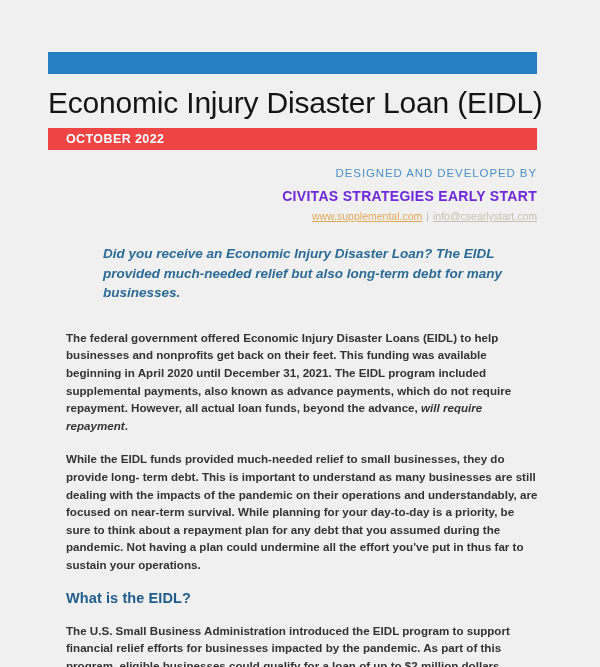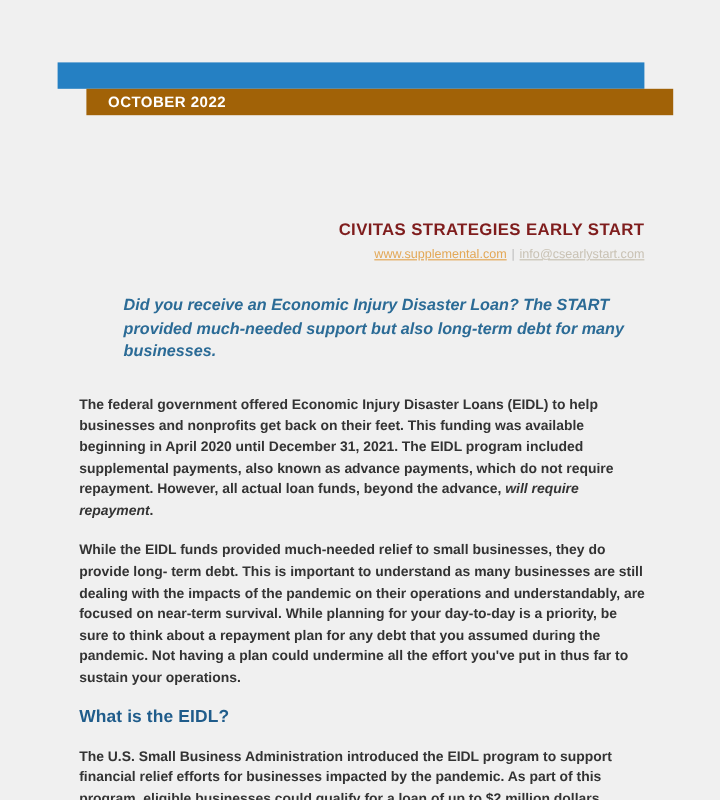--- a/index.html
+++ b/index.html
@@ -43,25 +43,24 @@
     font-weight: 400;
     color: #141414;
     letter-spacing: -0.2px;
     line-height: 1.1;
     margin: 12px 0 9px 0;
     white-space: nowrap;
   }
 
   .date-bar {
     height: 22px;
-    background: #a16207;
+    background: #ef4444;
     width: 100%;
     display: flex;
     align-items: center;
-    margin-left: 24px;
   }
   .date-bar .date-label {
     color: #ffffff;
     font-size: 12.5px;
     font-weight: bold;
     letter-spacing: 0.4px;
     padding-left: 18px;
   }
 
   
@@ -74,23 +73,23 @@
   }
   .credits .designed-by {
     font-size: 11.5px;
     letter-spacing: 0.9px;
     color: #4a90c8;
     font-weight: 400;
   }
   .credits .org-name {
     font-size: 14px;
     letter-spacing: 0.3px;
-    color: #7f1d1d;
+    color: #6d28d9;
     font-weight: bold;
-    margin-top: 16px;
+    margin-top: 5px;
   }
   .credits .contact-line {
     margin-top: 4px;
     font-size: 10.5px;
   }
   .credits .contact-line a.web {
     color: #e3a857;
     text-decoration: underline;
   }
   .credits .contact-line .sep {
@@ -141,36 +140,38 @@
   }
 </style>
 </head>
 <body>
 
 <div class="page">
 
   <div class="masthead">
     <div class="rule-bar"></div>
 
+    <h1 class="doc-title">Economic Injury Disaster Loan (EIDL)</h1>
 
     <div class="date-bar">
       <span class="date-label">OCTOBER 2022</span>
     </div>
   </div>
 
   <div class="credits">
+    <div class="designed-by">DESIGNED AND DEVELOPED BY</div>
     <div class="org-name">CIVITAS STRATEGIES EARLY START</div>
     <div class="contact-line">
       <a class="web" href="#">www.supplemental.com</a><span class="sep">|</span><a class="mail" href="#">info@csearlystart.com</a>
     </div>
   </div>
 
   <div class="content">
 
-    <p class="lede">Did you receive an Economic Injury Disaster Loan? The START provided much-needed support but also long-term debt for many businesses.</p>
+    <p class="lede">Did you receive an Economic Injury Disaster Loan? The EIDL provided much-needed relief but also long-term debt for many businesses.</p>
 
     <p class="body-text"><span>The federal government offered Economic Injury Disaster Loans (EIDL) to help businesses and nonprofits get back on their feet. This funding was available beginning in April 2020 until December 31, 2021. The EIDL program included supplemental payments, also known as advance payments, which do not require repayment. However, all actual loan funds, beyond the advance, </span><em>will require repayment</em><span>.</span></p>
 
     <p class="body-text">While the EIDL funds provided much-needed relief to small businesses, they do provide long- term debt. This is important to understand as many businesses are still dealing with the impacts of the pandemic on their operations and understandably, are focused on near-term survival. While planning for your day-to-day is a priority, be sure to think about a repayment plan for any debt that you assumed during the pandemic. Not having a plan could undermine all the effort you've put in thus far to sustain your operations.</p>
 
     <h2 class="section-head">What is the EIDL?</h2>
 
     <p class="body-text"><span>The U.S. Small Business Administration introduced the EIDL program to support financial relief efforts for businesses impacted by the pandemic. As part of this program, eligible businesses could qualify for a loan of up to $2 million dollars, including a supplemental payment via a loan Advance up to $10,000, or a Targeted EIDL Advance up to $15,000. While the loans do require repayment, the supplemental payments do not. It was also possible for businesses to only apply for the supplemental payments, and not the loan. (If you have questions about your EIDL, contact the SBA: call 833-853-5638 or TTY: 855-440-4960, or email </span></p>
 
   </div>

